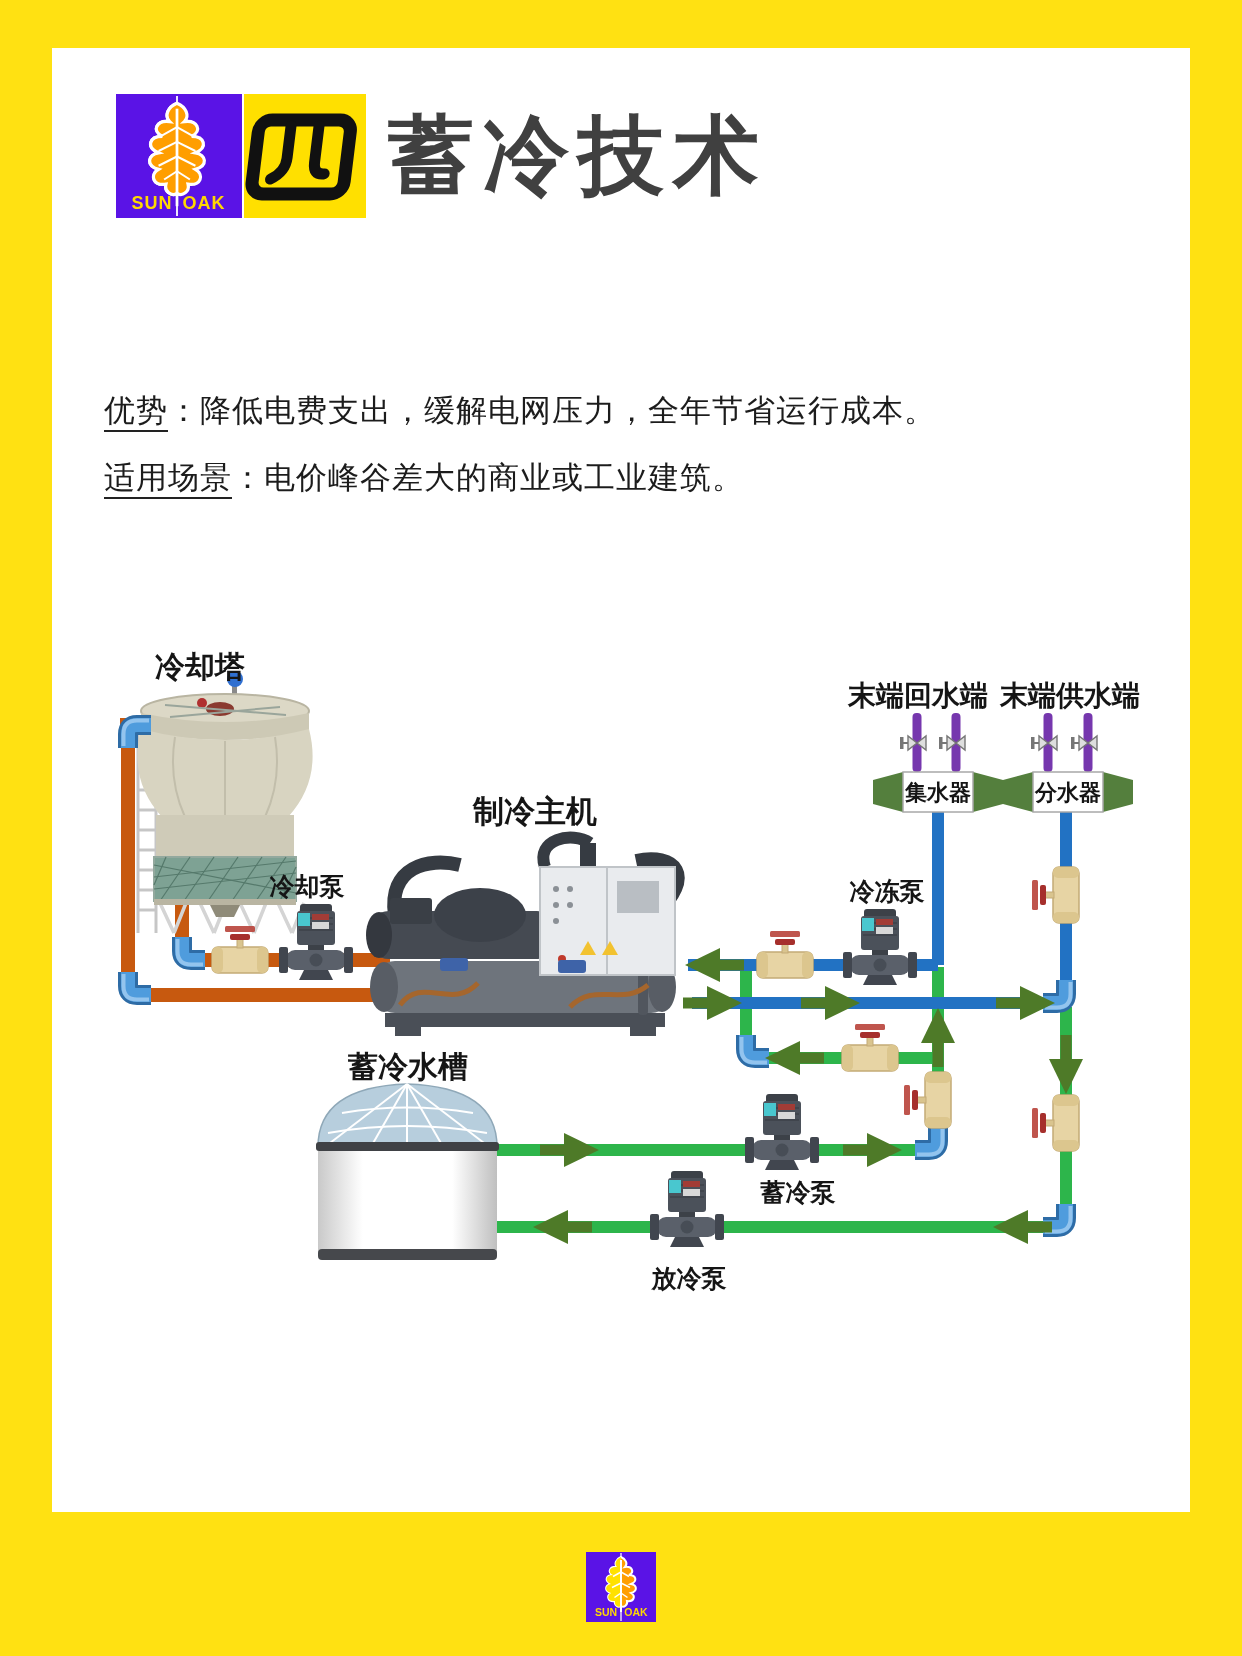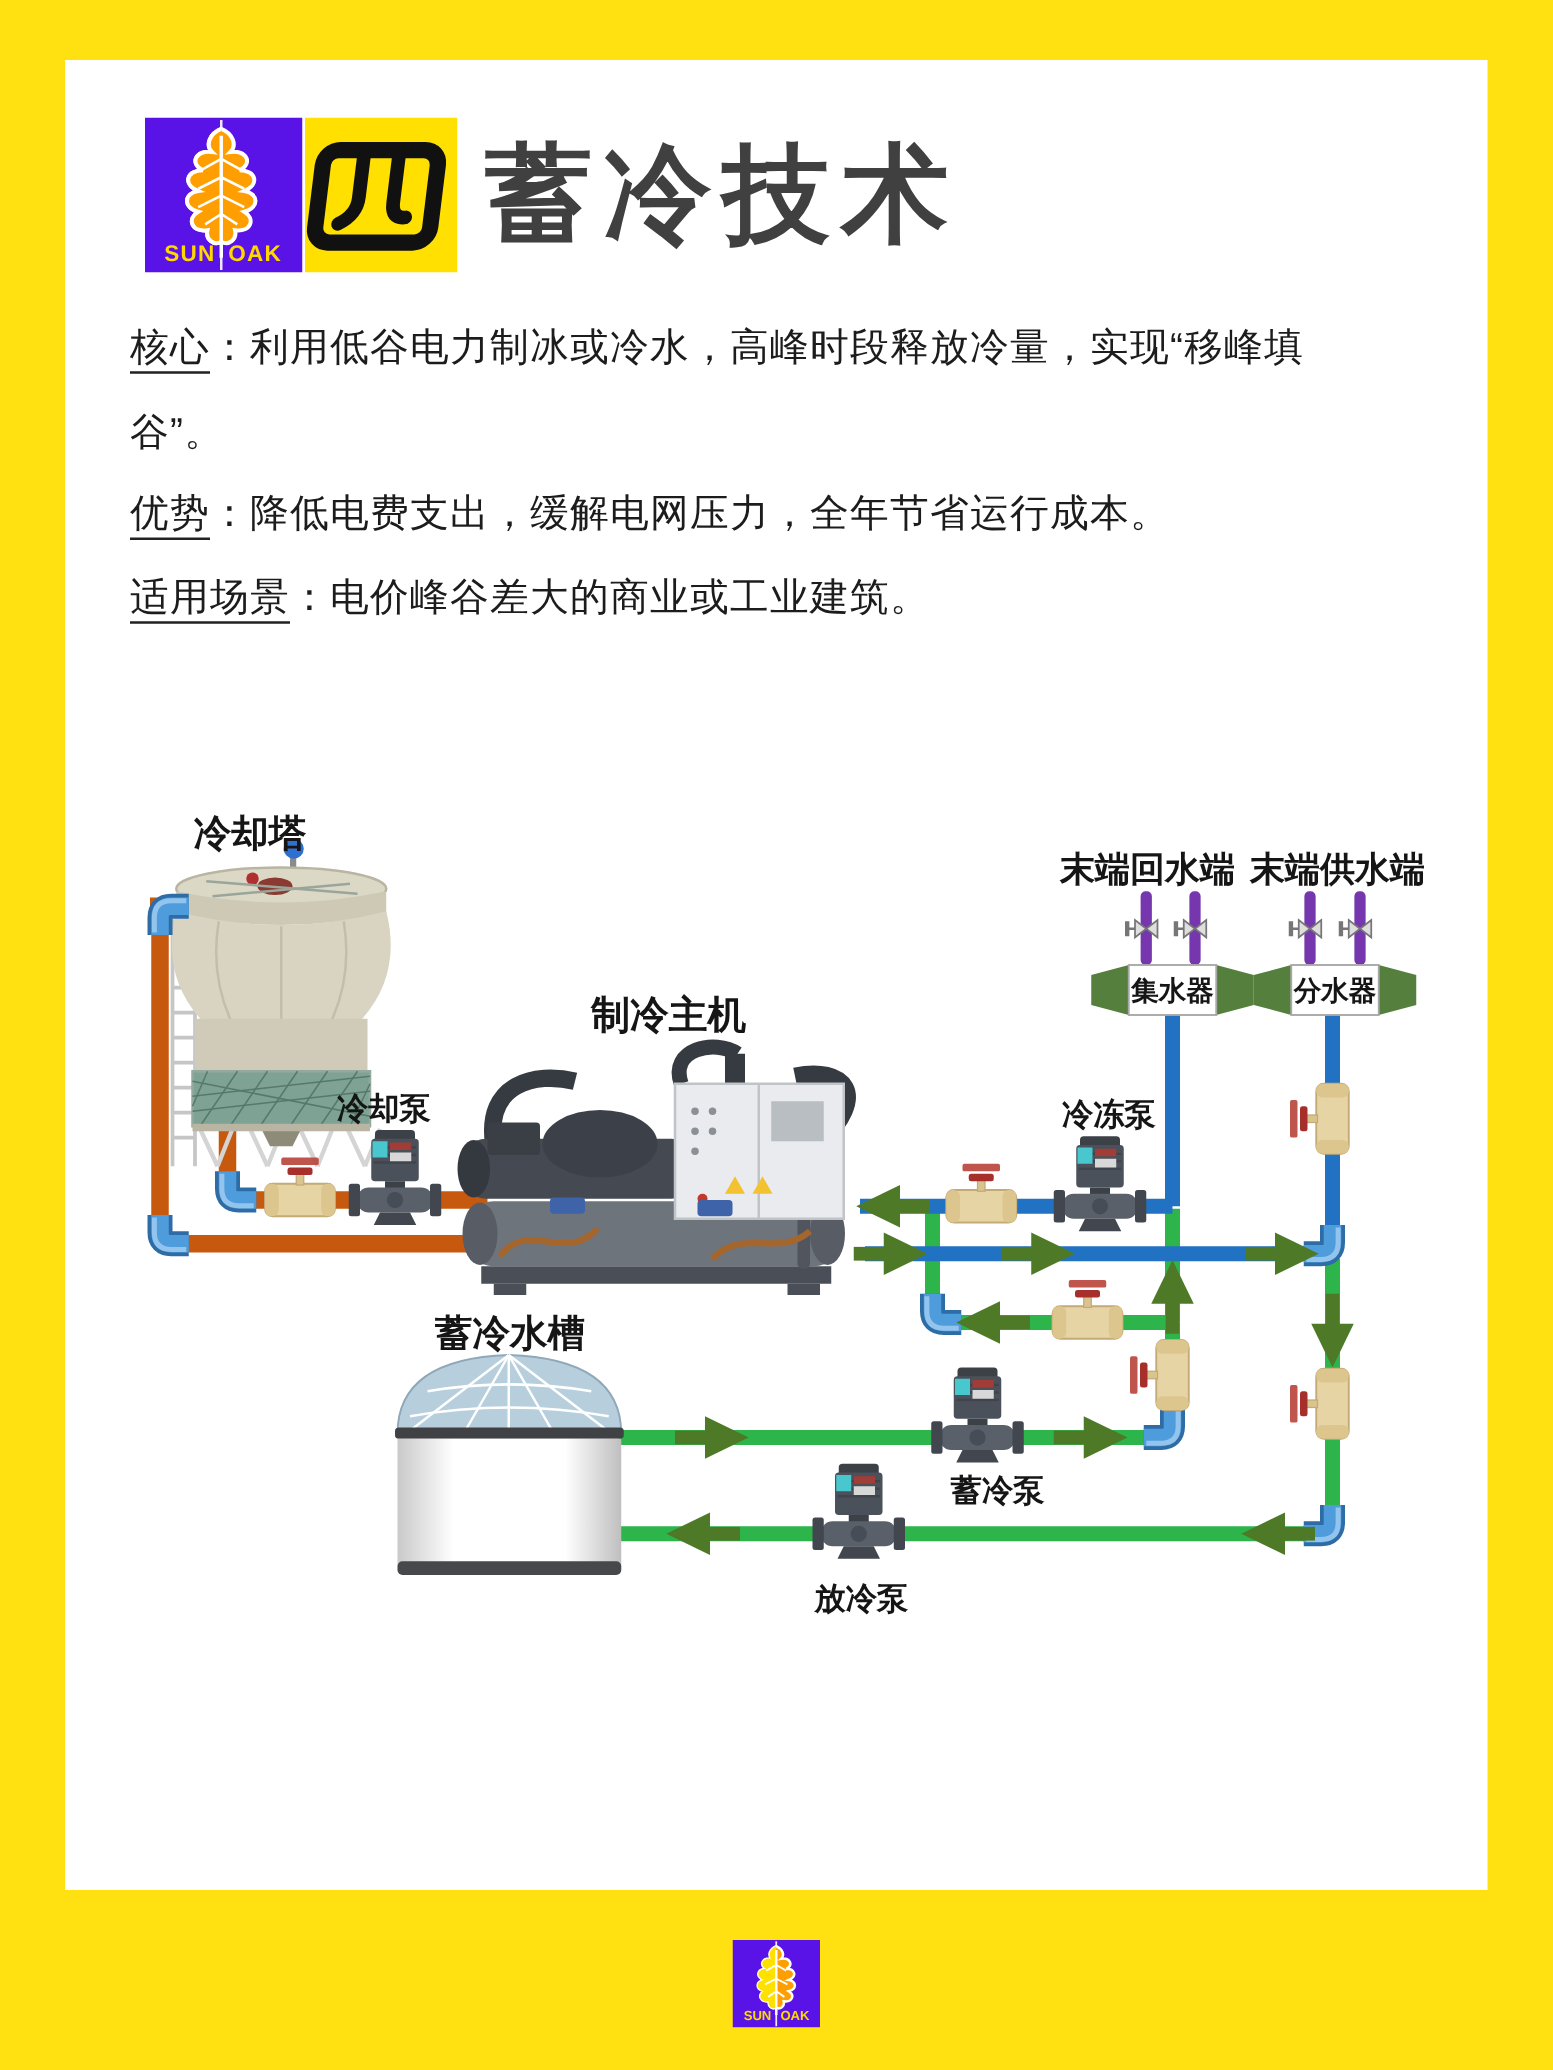--- a/index.html
+++ b/index.html
@@ -57,21 +57,20 @@
     <rect x="0" y="0" width="122" height="124" fill="#FFE000"></rect>
     <g transform="translate(14,24) skewX(-7)" fill="none" stroke="#111111" stroke-linecap="round" stroke-linejoin="round">
       <rect x="2" y="2" width="92" height="74" rx="12" stroke-width="13"></rect>
       <path d="M34,8 V40 Q34,54 20,61" stroke-width="11"></path>
       <path d="M62,8 V44 Q62,57 73,56" stroke-width="11"></path>
     </g>
   </svg>
 
   <div class="title">蓄冷技术</div>
 
-  <p class="intro" id="p1"><span class="term">核心</span><span>：利用低谷电力制冰或冷水，高峰时段释放冷量，实现“移峰填谷”。</span></p>
   <p class="intro" id="p3"><span class="term">适用场景</span><span>：电价峰谷差大的商业或工业建筑。</span></p>
   <p class="intro" id="p2"><span class="term">优势</span><span>：降低电费支出，缓解电网压力，全年节省运行成本。</span></p>
 
   <svg class="diagram" width="1070" height="695" viewBox="0 0 1070 695">
     <defs>
       <linearGradient id="tankGrad" x1="0" y1="0" x2="1" y2="0">
         <stop offset="0" stop-color="#c9c9c9"></stop>
           <stop offset="0.25" stop-color="#ffffff"></stop>
         <stop offset="0.75" stop-color="#ffffff"></stop>
           <stop offset="1" stop-color="#bfbfbf"></stop>

